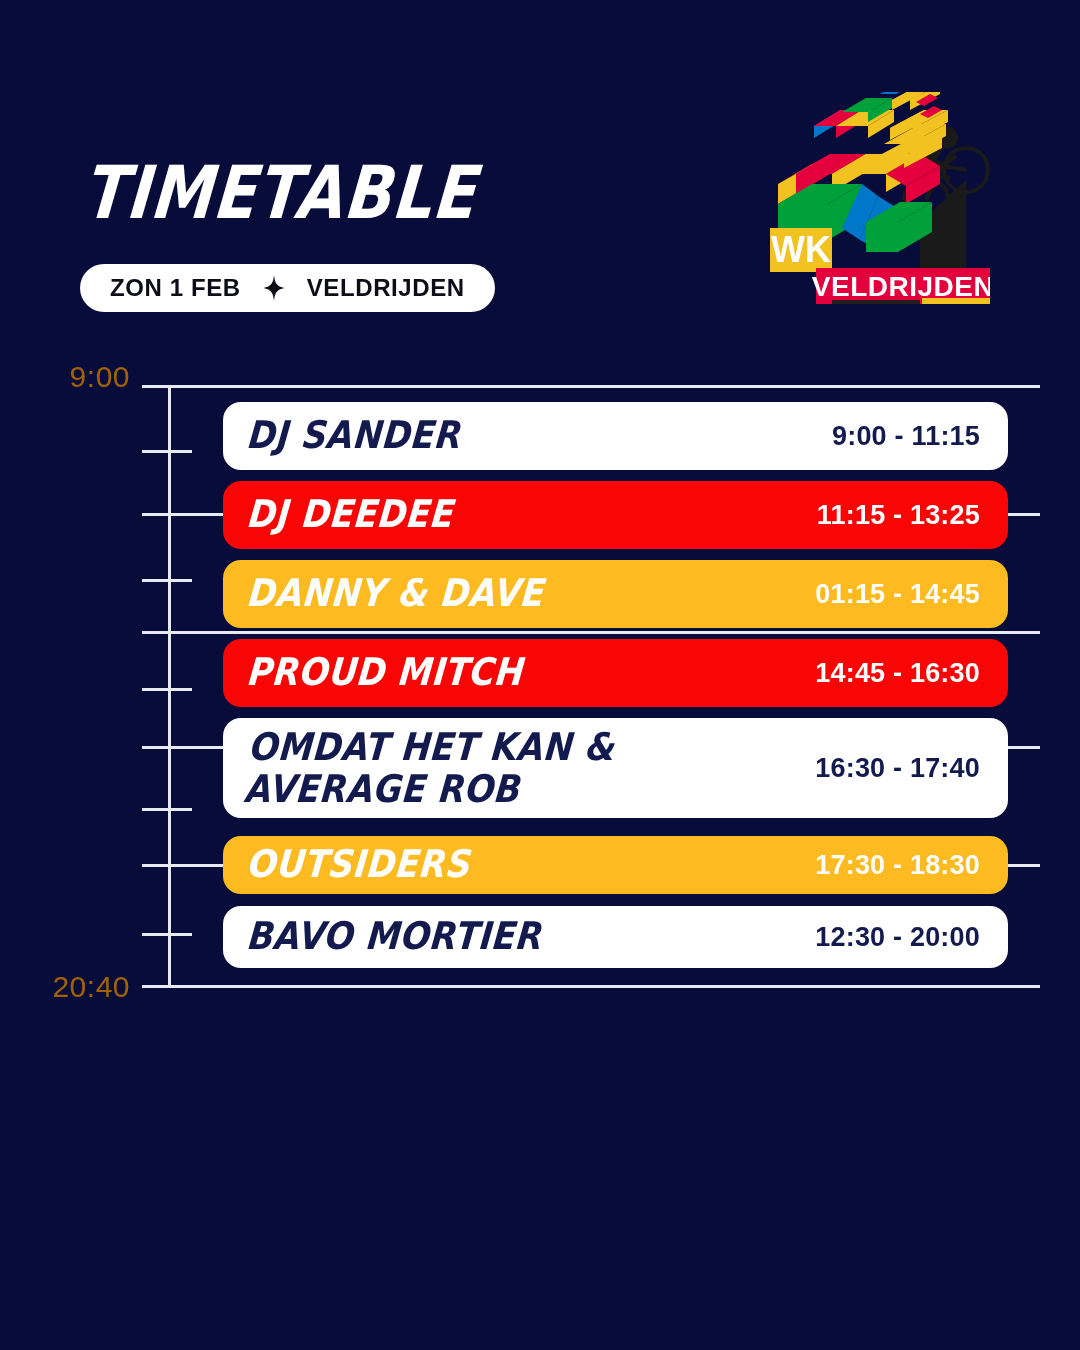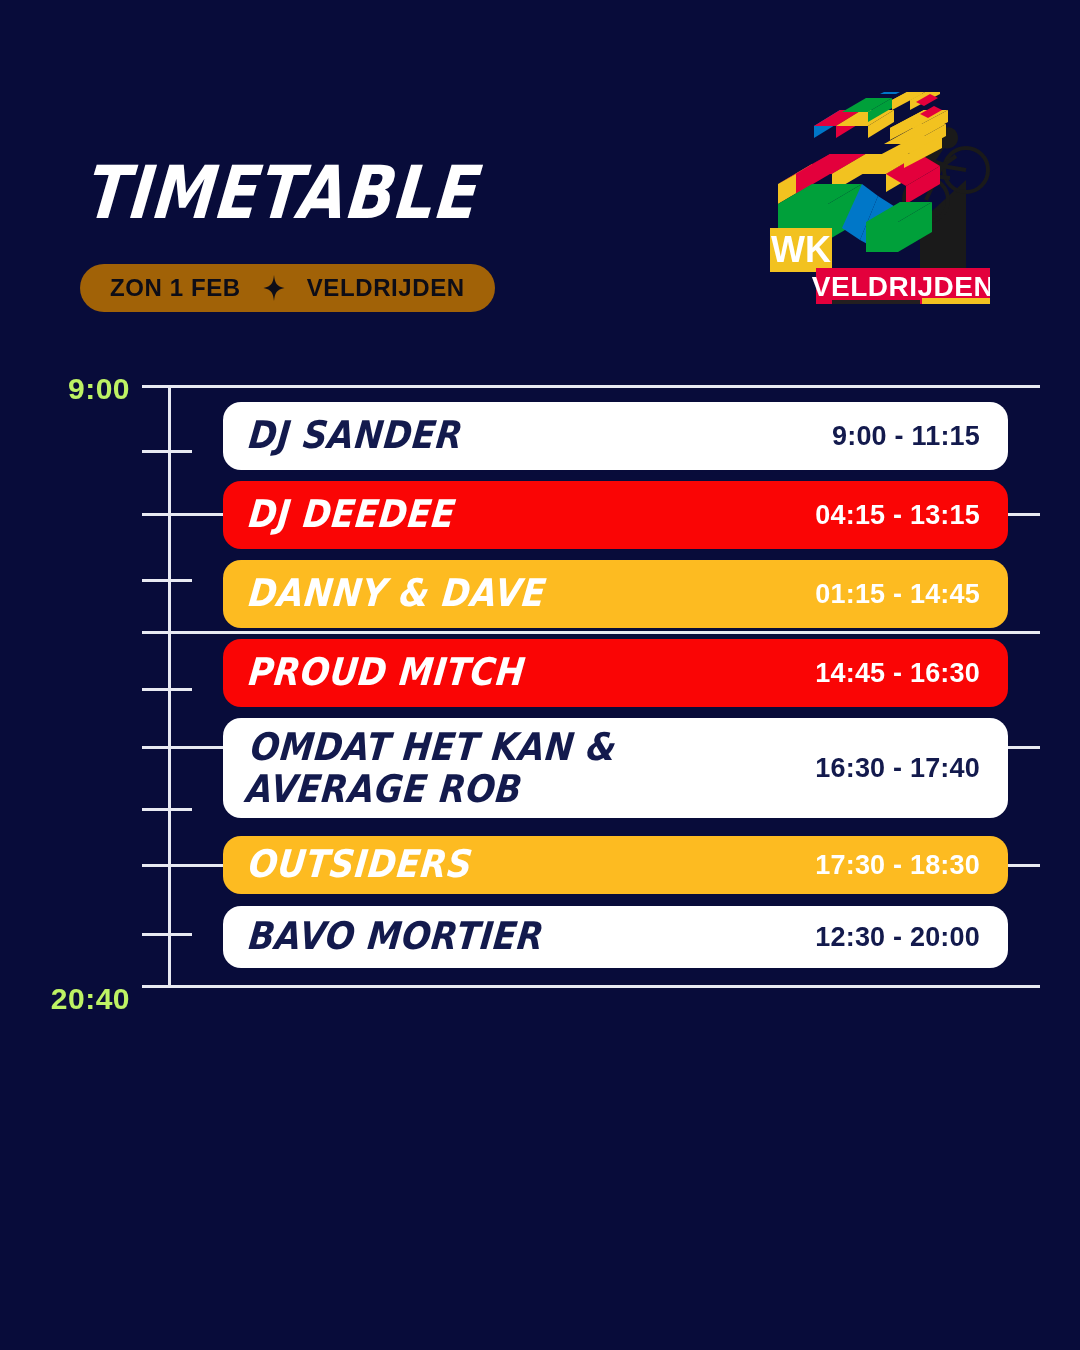--- a/index.html
+++ b/index.html
@@ -37,21 +37,21 @@
     transform: skewX(-7deg) scaleY(1.18);
     transform-origin: left bottom;
     white-space: nowrap;
   }
   #subtitle-pill {
     position: absolute;
     left: 80px;
     top: 264px;
     height: 48px;
     border-radius: 26px;
-    background: #a16207;
+    background: #ffffff;
     display: flex;
     align-items: center;
     padding: 0 30px;
     box-sizing: border-box;
   }
   #subtitle-pill .pill-text {
     font-family: "Liberation Sans", sans-serif;
     font-weight: 700;
     font-size: 24px;
     letter-spacing: 0.6px;
@@ -78,27 +78,26 @@
   #timetable {
     position: absolute;
     left: 0;
     top: 376px;
     width: 1080px;
     height: 620px;
   }
   .axis-label {
     position: absolute;
     font-family: "Liberation Sans", sans-serif;
-    font-weight: 700;
+    font-weight: 400;
     font-size: 30px;
-    color: #bef264;
+    color: #a16207;
     letter-spacing: 0.5px;
     right: 950px;
     white-space: nowrap;
-    margin-top: 12px;
   }
   #axis-label-start { top: -16px; }
   #axis-label-end   { top: 594px; }
 
   .rail {
     position: absolute;
     left: 168px;
     top: 9px;
     width: 3px;
     height: 602px;
@@ -280,21 +279,21 @@
       <div class="grid-line long" style="top: 609px;"></div>
     </div>
 
   <div class="bars" id="bars">
       <div class="bar theme-white" style="top: 26px; height: 68px;">
         <div class="act-name">DJ SANDER</div>
         <div class="act-time">9:00 - 11:15</div>
       </div>
       <div class="bar theme-red" style="top: 105px; height: 68px;">
         <div class="act-name">DJ DEEDEE</div>
-        <div class="act-time">04:15 - 13:15</div>
+        <div class="act-time">11:15 - 13:25</div>
       </div>
       <div class="bar theme-yellow" style="top: 184px; height: 68px;">
         <div class="act-name">DANNY &amp; DAVE</div>
         <div class="act-time">01:15 - 14:45</div>
       </div>
       <div class="bar theme-red" style="top: 263px; height: 68px;">
         <div class="act-name">PROUD MITCH</div>
         <div class="act-time">14:45 - 16:30</div>
       </div>
       <div class="bar theme-white" style="top: 342px; height: 100px;">

